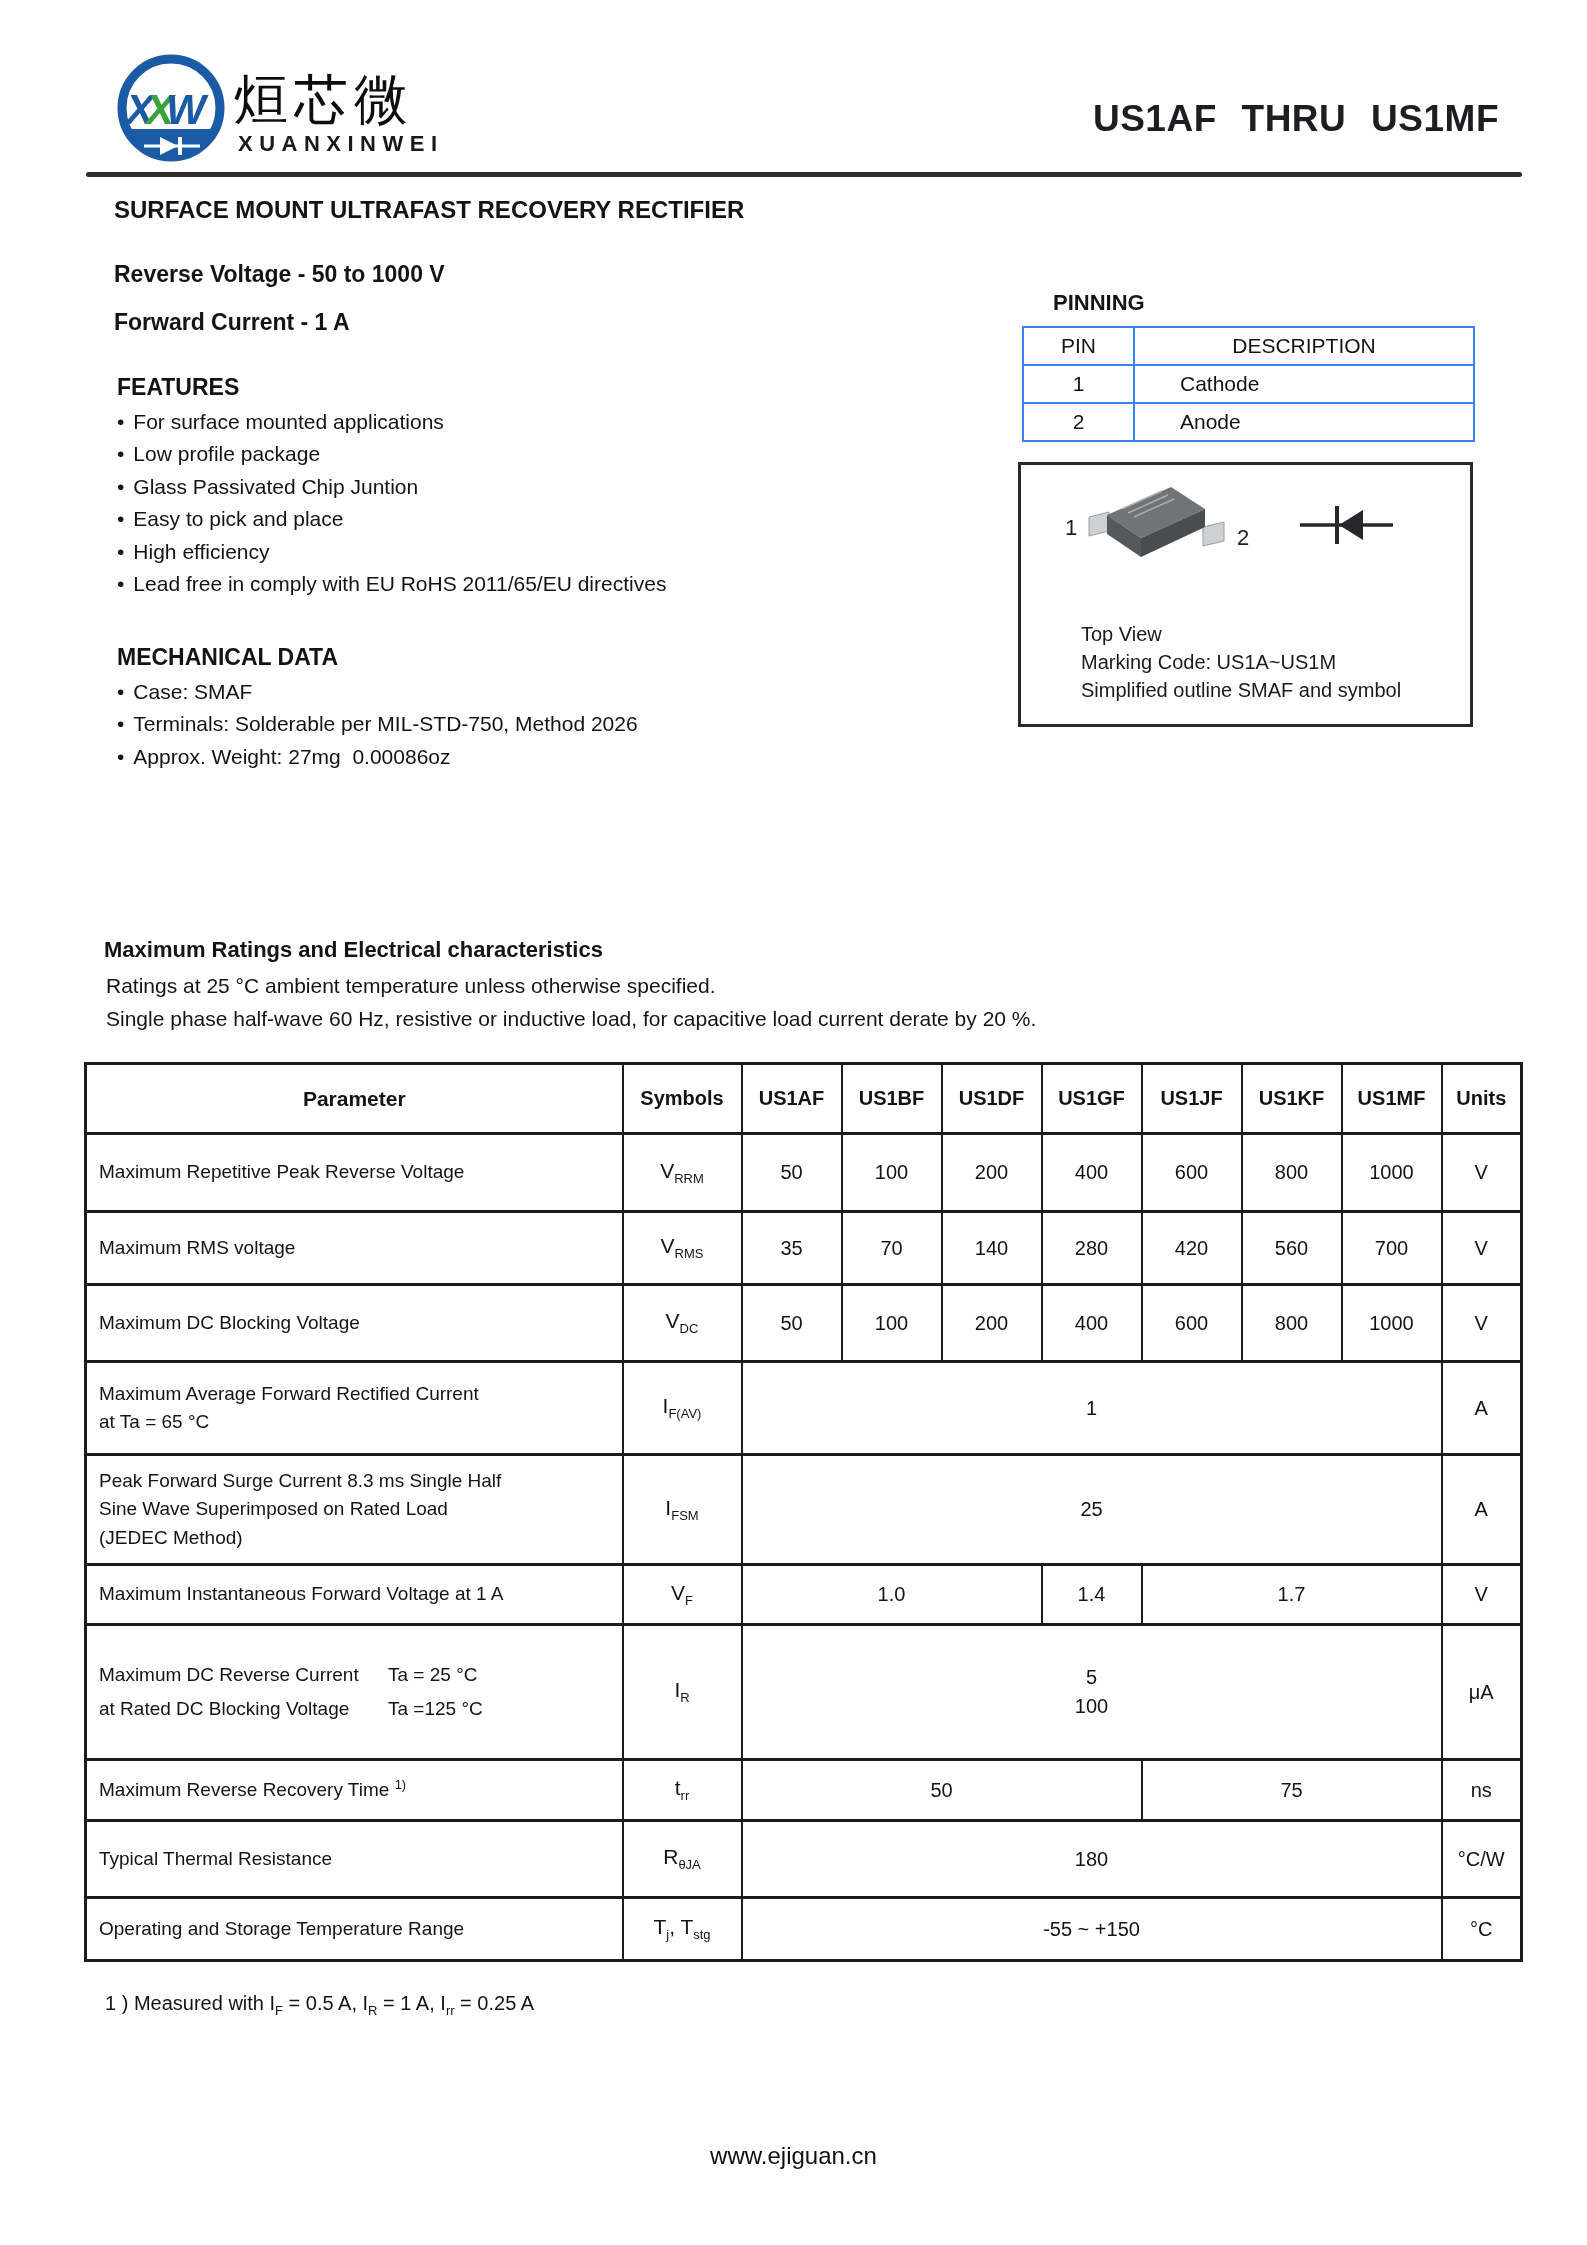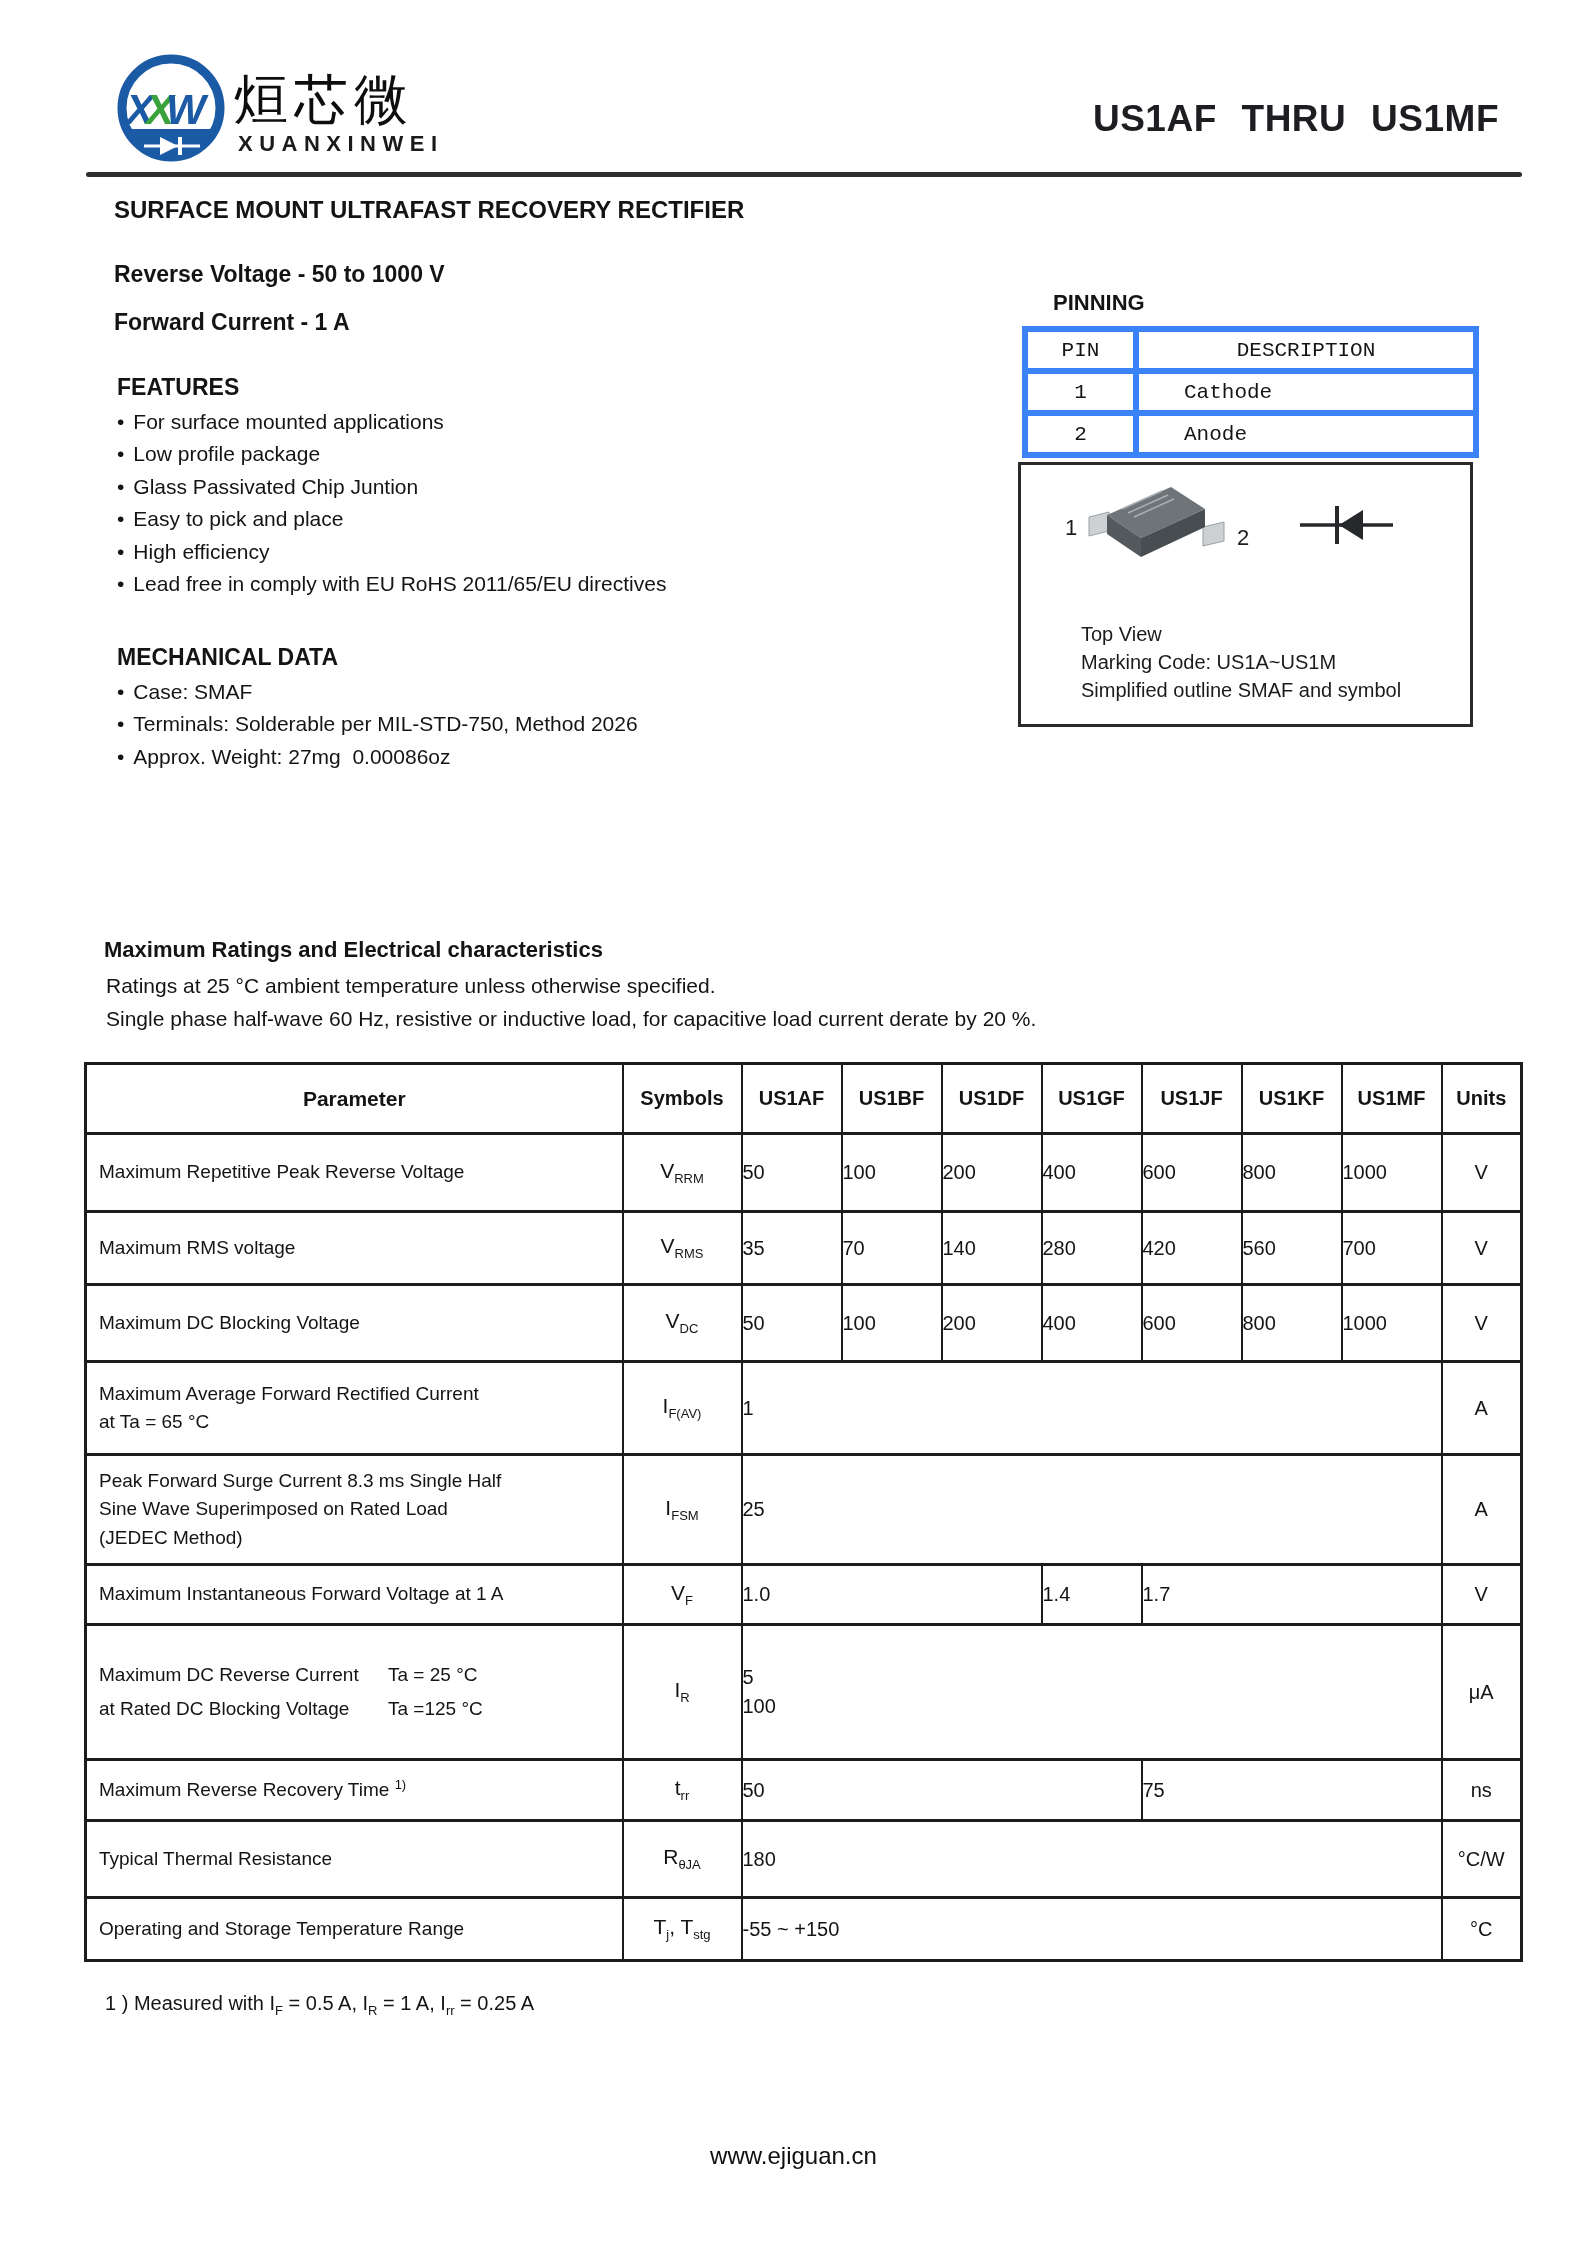--- a/index.html
+++ b/index.html
@@ -17,22 +17,22 @@
   .rule{height:5px;background:#2d2d2d;border-radius:3px;}
 
   
   .h-big{font-size:24px;font-weight:bold;}
   .h-mid{font-size:23px;font-weight:bold;}
   .blist div{font-size:21px;line-height:32.4px;white-space:pre-wrap;}
   .blist div::before{content:"•";margin-right:9px;}
 
   
   .pin-table{border-collapse:collapse;table-layout:fixed;}
-  .pin-table td,.pin-table th{border:6px solid #3b82f6;font-size:21px;font-weight:normal;
-    height:36px;padding:0;font-family:Liberation Mono, monospace;}
+  .pin-table td,.pin-table th{border:2px solid #3b82f6;font-size:21px;font-weight:normal;
+    height:36px;padding:0;}
   .pin-table th{text-align:center;}
   .pin-table td.pincol{text-align:center;}
   .pin-table td.desccol{text-align:left;padding-left:45px;}
 
   
   .pkg-box{border:3px solid #2a2a2a;}
   .pkg-caption div{font-size:20px;line-height:28px;color:#1b1b1b;}
 
   
   .ratings-h{font-size:22px;font-weight:bold;}
@@ -41,21 +41,21 @@
   
   .spec{border-collapse:collapse;table-layout:fixed;width:1436px;border:3px solid #1c1c1c;}
   .spec th,.spec td{border:2px solid #1c1c1c;border-top-width:3px;border-bottom-width:3px;
     padding:0;vertical-align:middle;}
   .spec th{font-size:20px;font-weight:bold;}
   .spec th.paramh{font-size:21px;}
   .spec td.param{font-size:19px;text-align:left;padding:6px 8px 6px 12px;white-space:pre-line;line-height:1.5;}
   .spec td.sym{font-size:21px;text-align:center;}
   .spec td.sym sub{font-size:13px;}
   .spec td.param sup{font-size:13px;}
-  .spec td.val{font-size:20px;text-align:left;white-space:pre-line;line-height:1.45;}
+  .spec td.val{font-size:20px;text-align:center;white-space:pre-line;line-height:1.45;}
   .spec td.unit{font-size:20px;text-align:center;}
   .cond-grid{display:grid;grid-template-columns:289px auto;row-gap:6px;}
   .cond-grid span{font-size:19px;}
 
   .footnote{font-size:20px;}
   .footnote sub{font-size:13px;}
   .footer-link{font-size:24px;color:#0f0f0f;text-decoration:none;}
 </style>
 </head>
 <body>

